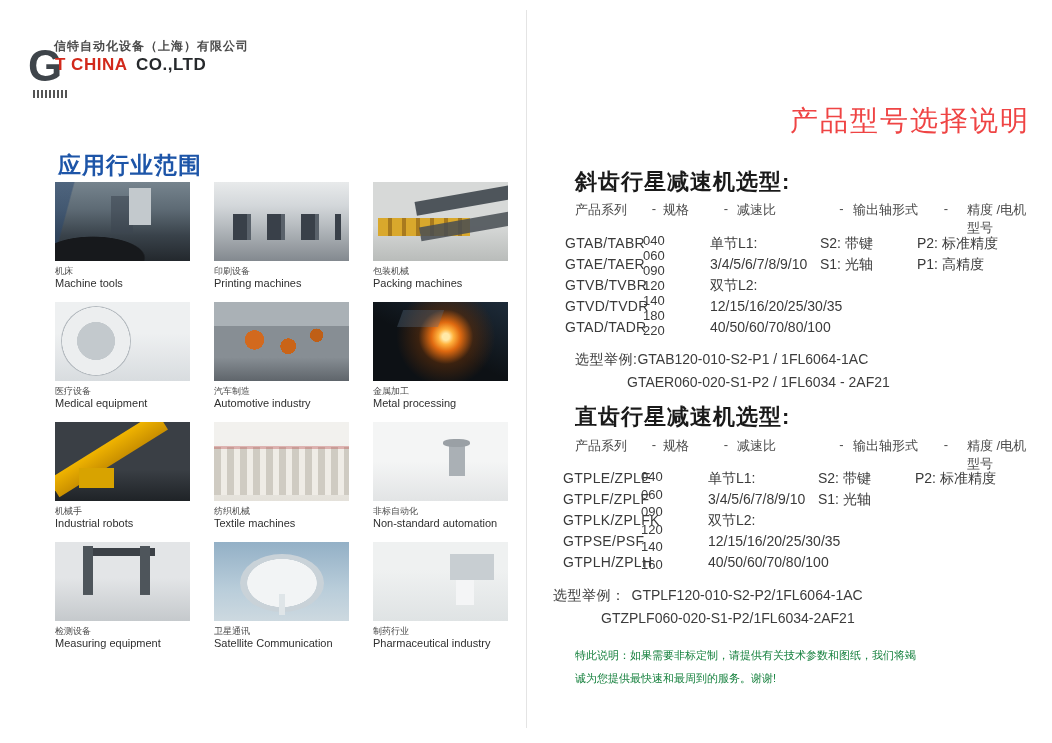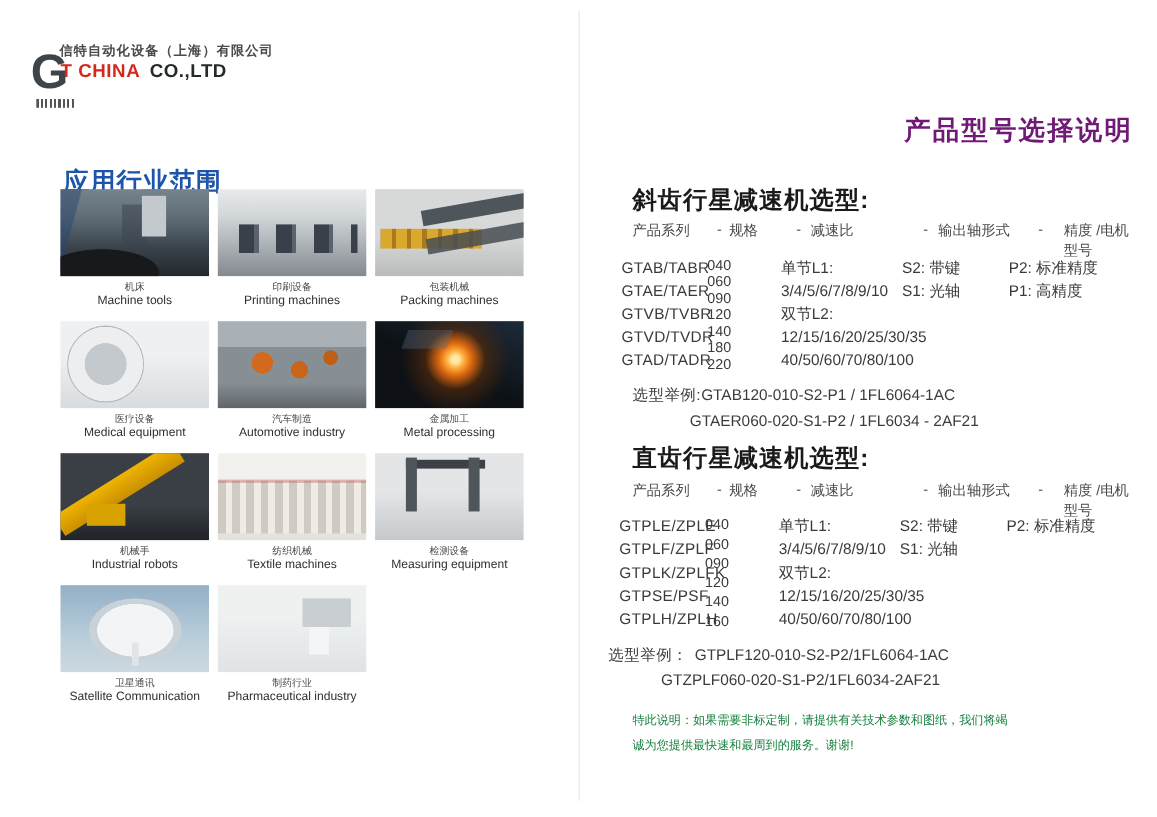--- a/index.html
+++ b/index.html
@@ -15,21 +15,21 @@
   .logo-barcode { position:absolute; left:5px; top:54px; width:36px; height:8px;
     background:repeating-linear-gradient(90deg,#555 0 2px,transparent 2px 4px); }
   .logo-cn { position:absolute; left:26px; top:2px; font-size:12px; font-weight:bold; color:#4a4a4a; letter-spacing:1px; white-space:nowrap; }
   .logo-brand { position:absolute; left:27px; top:19px; font-size:17px; font-weight:800; letter-spacing:.5px; white-space:nowrap; }
   .brand-red { color:#d2291b; }
   .brand-dark { color:#26292c; margin-left:4px; }
 
   
   .left-title { position:absolute; left:58px; top:110px; font-size:23px; font-weight:bold; color:#1d55a8; letter-spacing:1px;margin-top:40px; }
 
-  .grid { position:absolute; left:55px; top:172px; display:grid; grid-template-columns:repeat(3,135px); column-gap:8px;text-align:center; }
+  .grid { position:absolute; left:55px; top:182px; display:grid; grid-template-columns:repeat(3,135px); column-gap:24px; }
   .tile { width:135px; height:120px; }
   .photo { width:135px; height:79px; margin-bottom:5px; }
   .cap-zh { font-size:9px; color:#4a4a4a; line-height:11px; }
   .cap-en { font-size:11px; color:#2f2f2f; line-height:13px; }
 
   
   .photo { position:relative; overflow:hidden; background:#9aa0a5; }
   .photo::before, .photo::after { content:""; position:absolute; }
 
   .machine-tools { background:
@@ -89,21 +89,21 @@
     border-radius:50%; background:radial-gradient(ellipse,#f2f4f5 0 58%,#c9d2d8 59% 72%, rgba(0,0,0,0) 73%); }
   .satellite-communication::after { left:48%; top:66%; width:6px; height:26%; background:#dfe5e8; }
 
   .pharma-industry { background:linear-gradient(180deg,#eff1f1 0 35%,#dfe3e4 100%); }
   .pharma-industry::before { inset:0; background:
     linear-gradient(#c8ced2,#c8ced2) 85% 22%/44px 26px no-repeat,
     radial-gradient(circle 8px at 72% 38%, #f8f9f9 0 60%, rgba(0,0,0,0) 61%),
     linear-gradient(#f4f5f6,#f4f5f6) 71% 62%/18px 36px no-repeat; }
 
   
-  .right-title { position:absolute; right:22px; top:102px; font-size:24px; font-weight:bold; color:#701a75; letter-spacing:2px; }
+  .right-title { position:absolute; right:22px; top:102px; font-size:28px; font-weight:normal; color:#ef4444; letter-spacing:2px; }
 
   .sec-heading { position:absolute; font-size:22px; font-weight:800; color:#1a1a1a; letter-spacing:1px; }
   .h1-pos { left:575px; top:167px; }
   .h2-pos { left:575px; top:402px; }
 
   .cols-header { position:absolute; left:565px; width:470px; display:flex; font-size:13px; color:#4a4a4a; padding-left:10px; }
   .ch1-pos { top:201px; } .ch2-pos { top:437px; }
   .cols-header .ch { display:block; }
   .cols-header .ch:nth-child(1){width:70px;}
   .cols-header .ch:nth-child(2){width:18px;text-align:center;}
@@ -193,20 +193,25 @@
         <div class="photo industrial-robots"></div>
         <div class="cap-zh">机械手</div>
         <div class="cap-en">Industrial robots</div>
       </div>
       <div class="tile">
         <div class="photo textile-machines"></div>
         <div class="cap-zh">纺织机械</div>
         <div class="cap-en">Textile machines</div>
       </div>
       <div class="tile">
+        <div class="photo non-standard-automation"></div>
+        <div class="cap-zh">非标自动化</div>
+        <div class="cap-en">Non-standard automation</div>
+      </div>
+      <div class="tile">
         <div class="photo measuring-equipment"></div>
         <div class="cap-zh">检测设备</div>
         <div class="cap-en">Measuring equipment</div>
       </div>
       <div class="tile">
         <div class="photo satellite-communication"></div>
         <div class="cap-zh">卫星通讯</div>
         <div class="cap-en">Satellite Communication</div>
       </div>
       <div class="tile">

